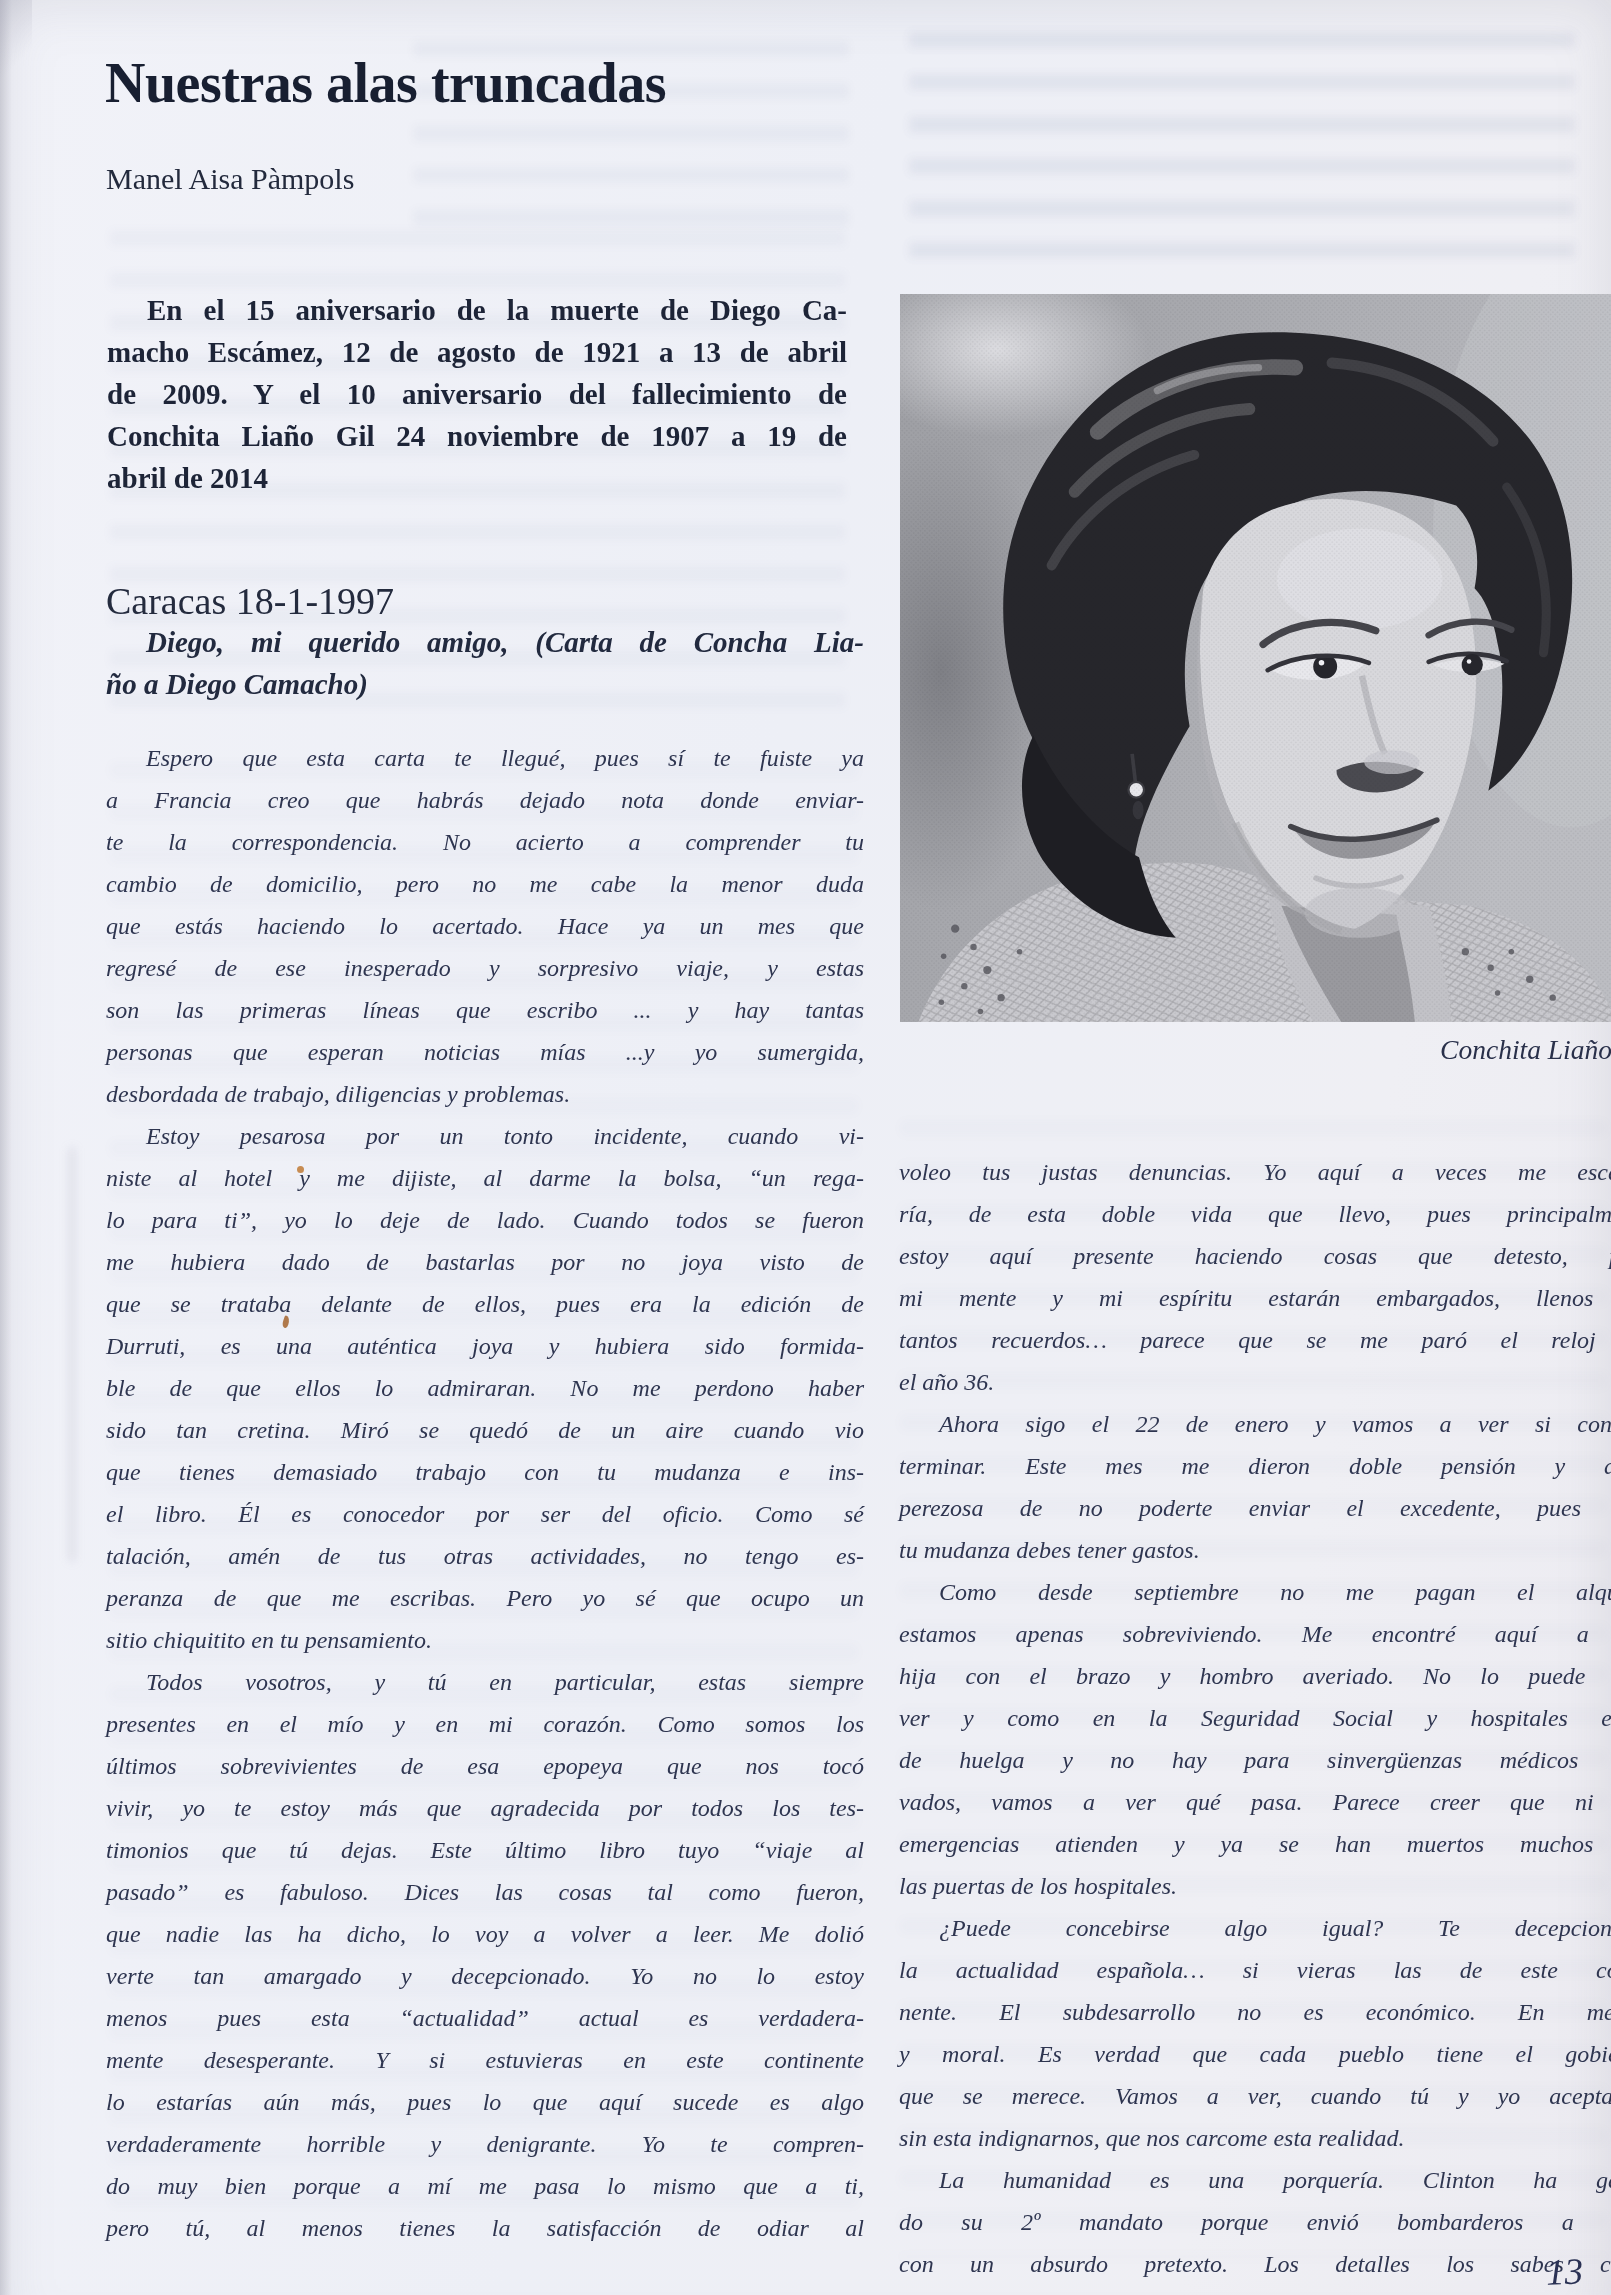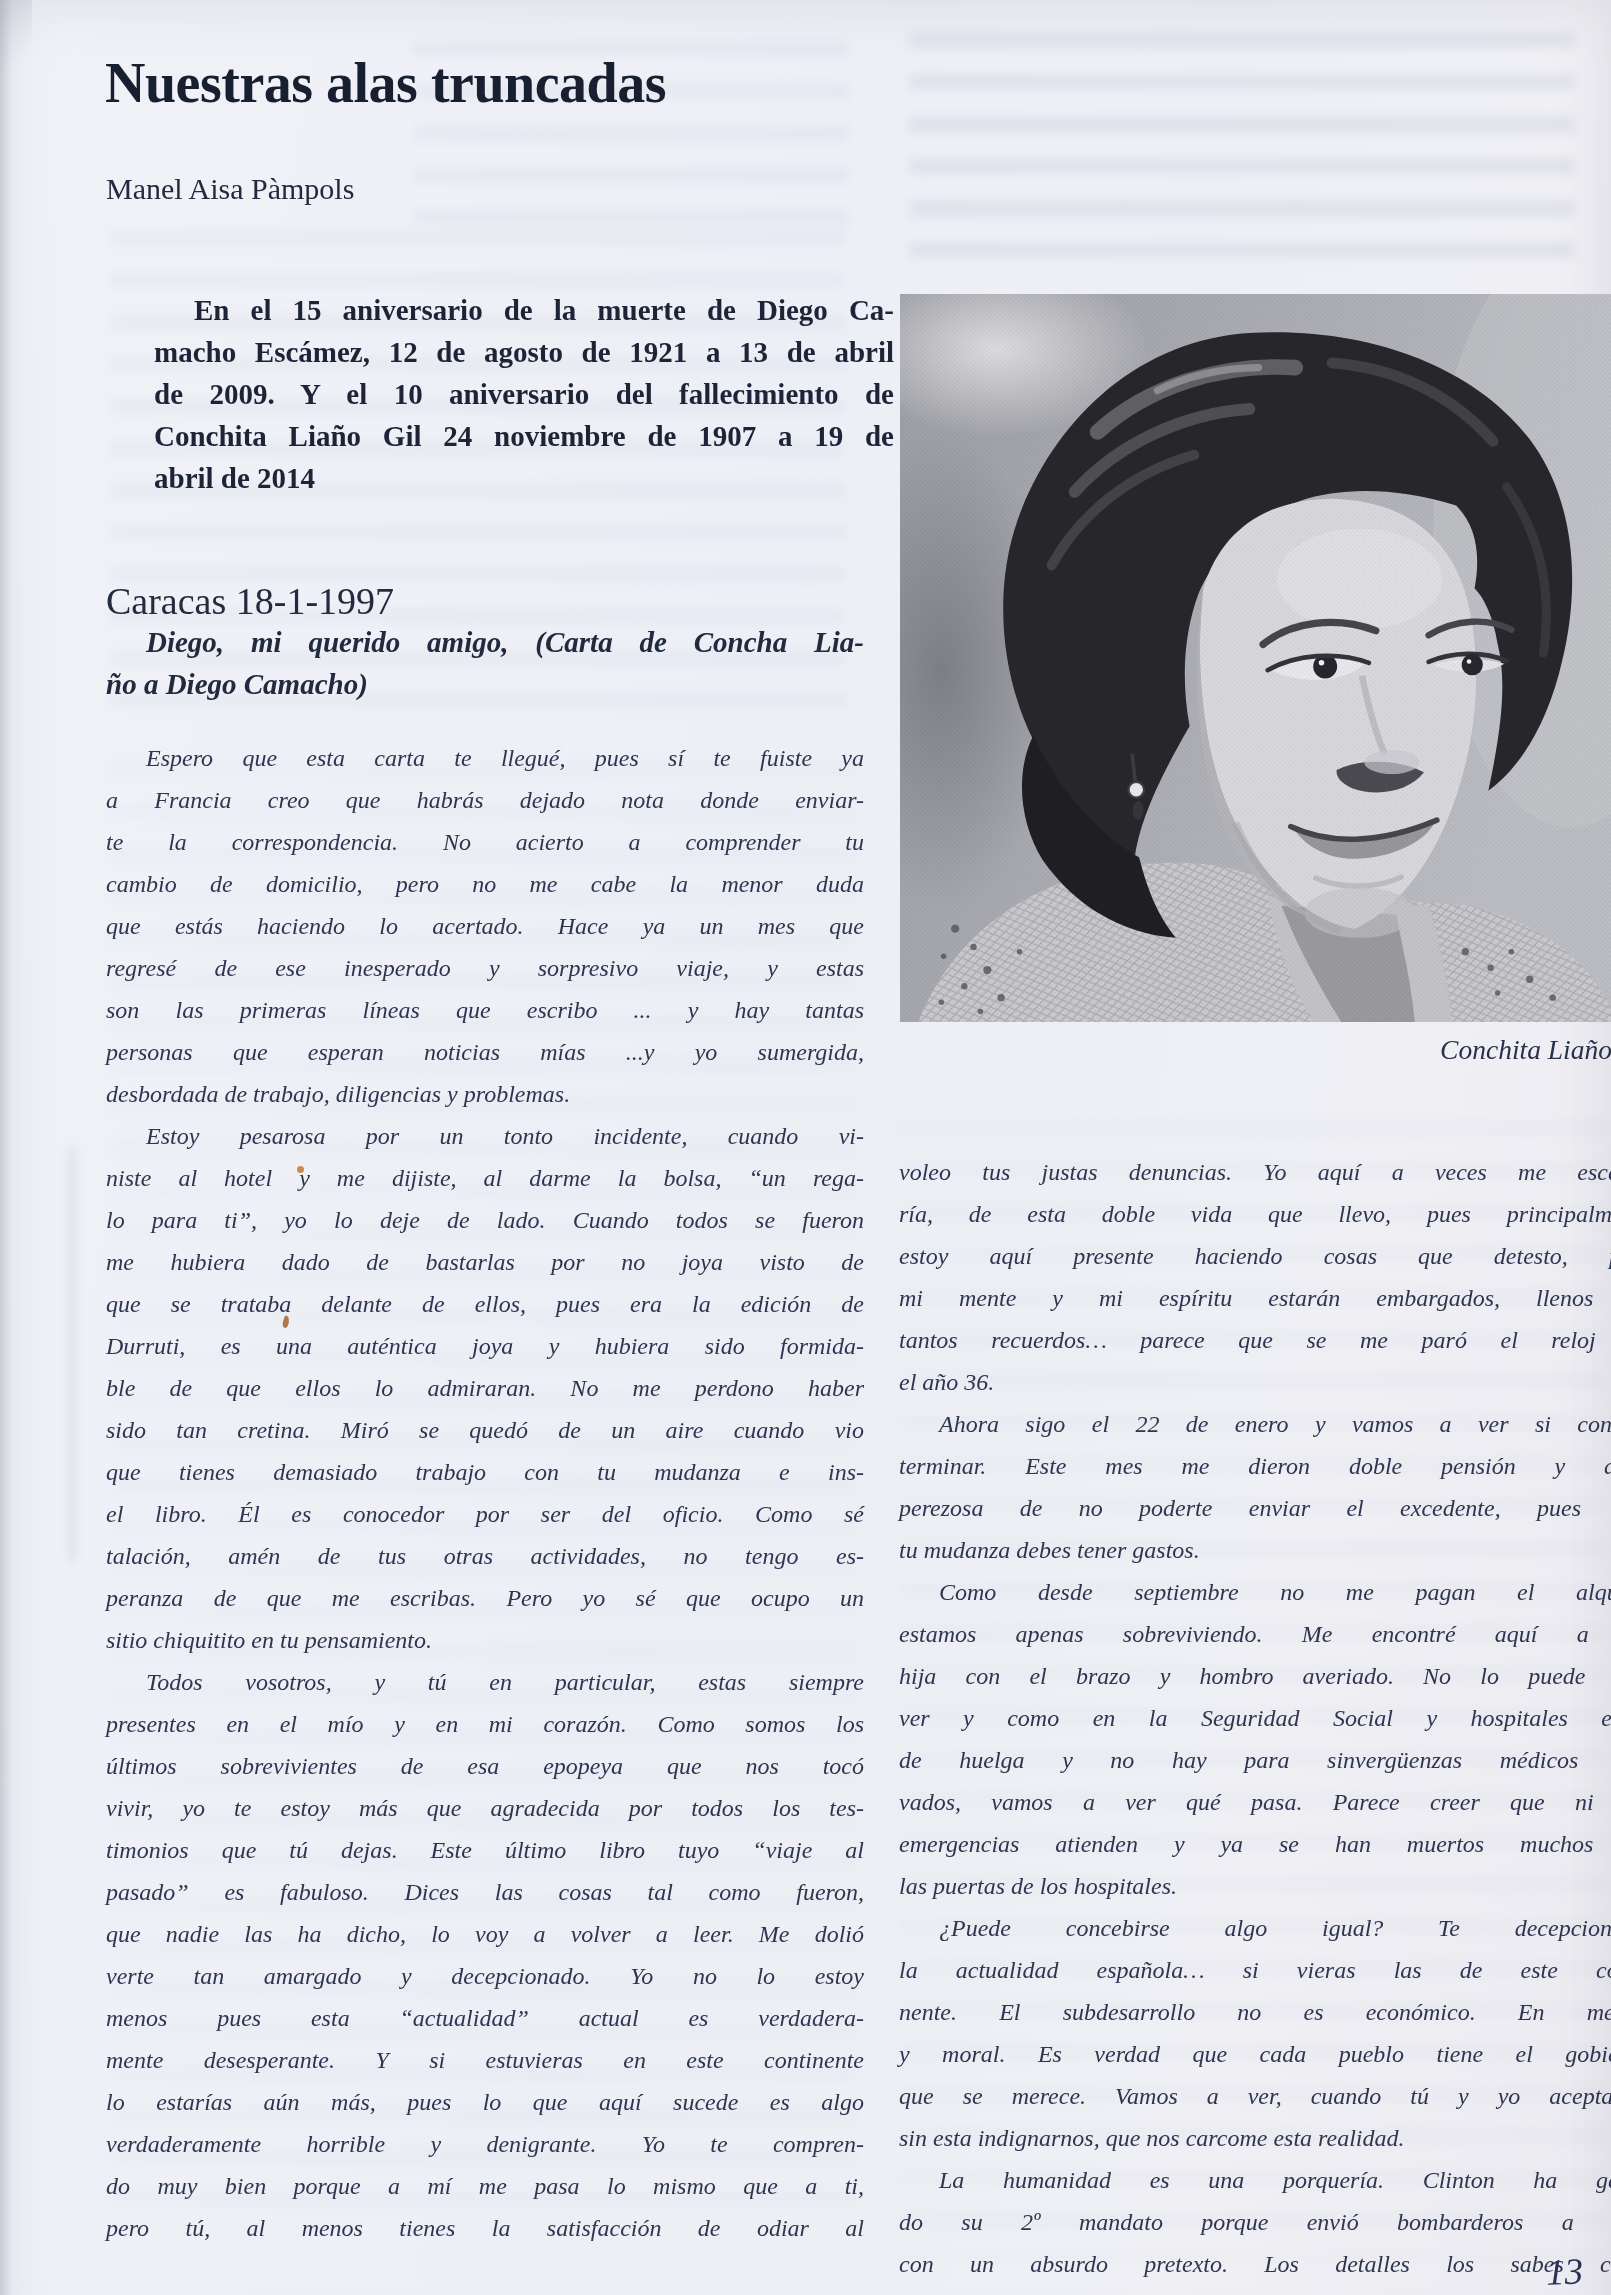--- a/index.html
+++ b/index.html
@@ -18,23 +18,23 @@
   .corner-fold{position:absolute;left:0;top:0;width:32px;height:83px;
     background:linear-gradient(135deg,rgba(140,140,160,.25),rgba(140,140,160,0) 70%);}
   .ghost{position:absolute;filter:blur(4.1px);pointer-events:none;
     background:repeating-linear-gradient(180deg,rgba(104,116,158,.13) 0 16.5px,rgba(0,0,0,0) 16.5px 42px);}
   .speck{position:absolute;border-radius:50%;}
   .crease{position:absolute;left:69px;top:1148px;width:6.4px;height:413px;filter:blur(4.6px);
     background:rgba(130,135,155,.18);}
   
   .title{position:absolute;left:105px;top:51px;width:780px;
     font-size:56px;font-weight:bold;letter-spacing:-0.5px;color:#181f31;}
-  .author{position:absolute;left:106px;top:172px;font-size:30px;color:#232a3d;}
+  .author{position:absolute;left:106px;top:162px;font-size:30px;color:#232a3d;}
   .lead{position:absolute;left:107px;top:289px;width:740px;
-    font-size:29px;font-weight:bold;color:#1d2437;margin-left:47px;}
+    font-size:29px;font-weight:bold;color:#1d2437;}
   .lead .ln{line-height:42px;}
   .dateline{position:absolute;left:106px;top:579px;width:758px;
     font-size:38px;text-align:left;padding-right:116px;box-sizing:border-box;color:#242b3e;}
   .salutation{position:absolute;left:106px;top:621px;width:758px;
     font-size:29px;font-weight:bold;font-style:italic;color:#222a3f;}
   .salutation .ln{line-height:42px;}
   .col{position:absolute;font-style:italic;font-size:24px;color:#2e3550;}
   .col .ln{line-height:42px;}
   .col-left{left:106px;top:737px;width:758px;}
   .col-right{left:899px;top:1151px;width:753px;}

